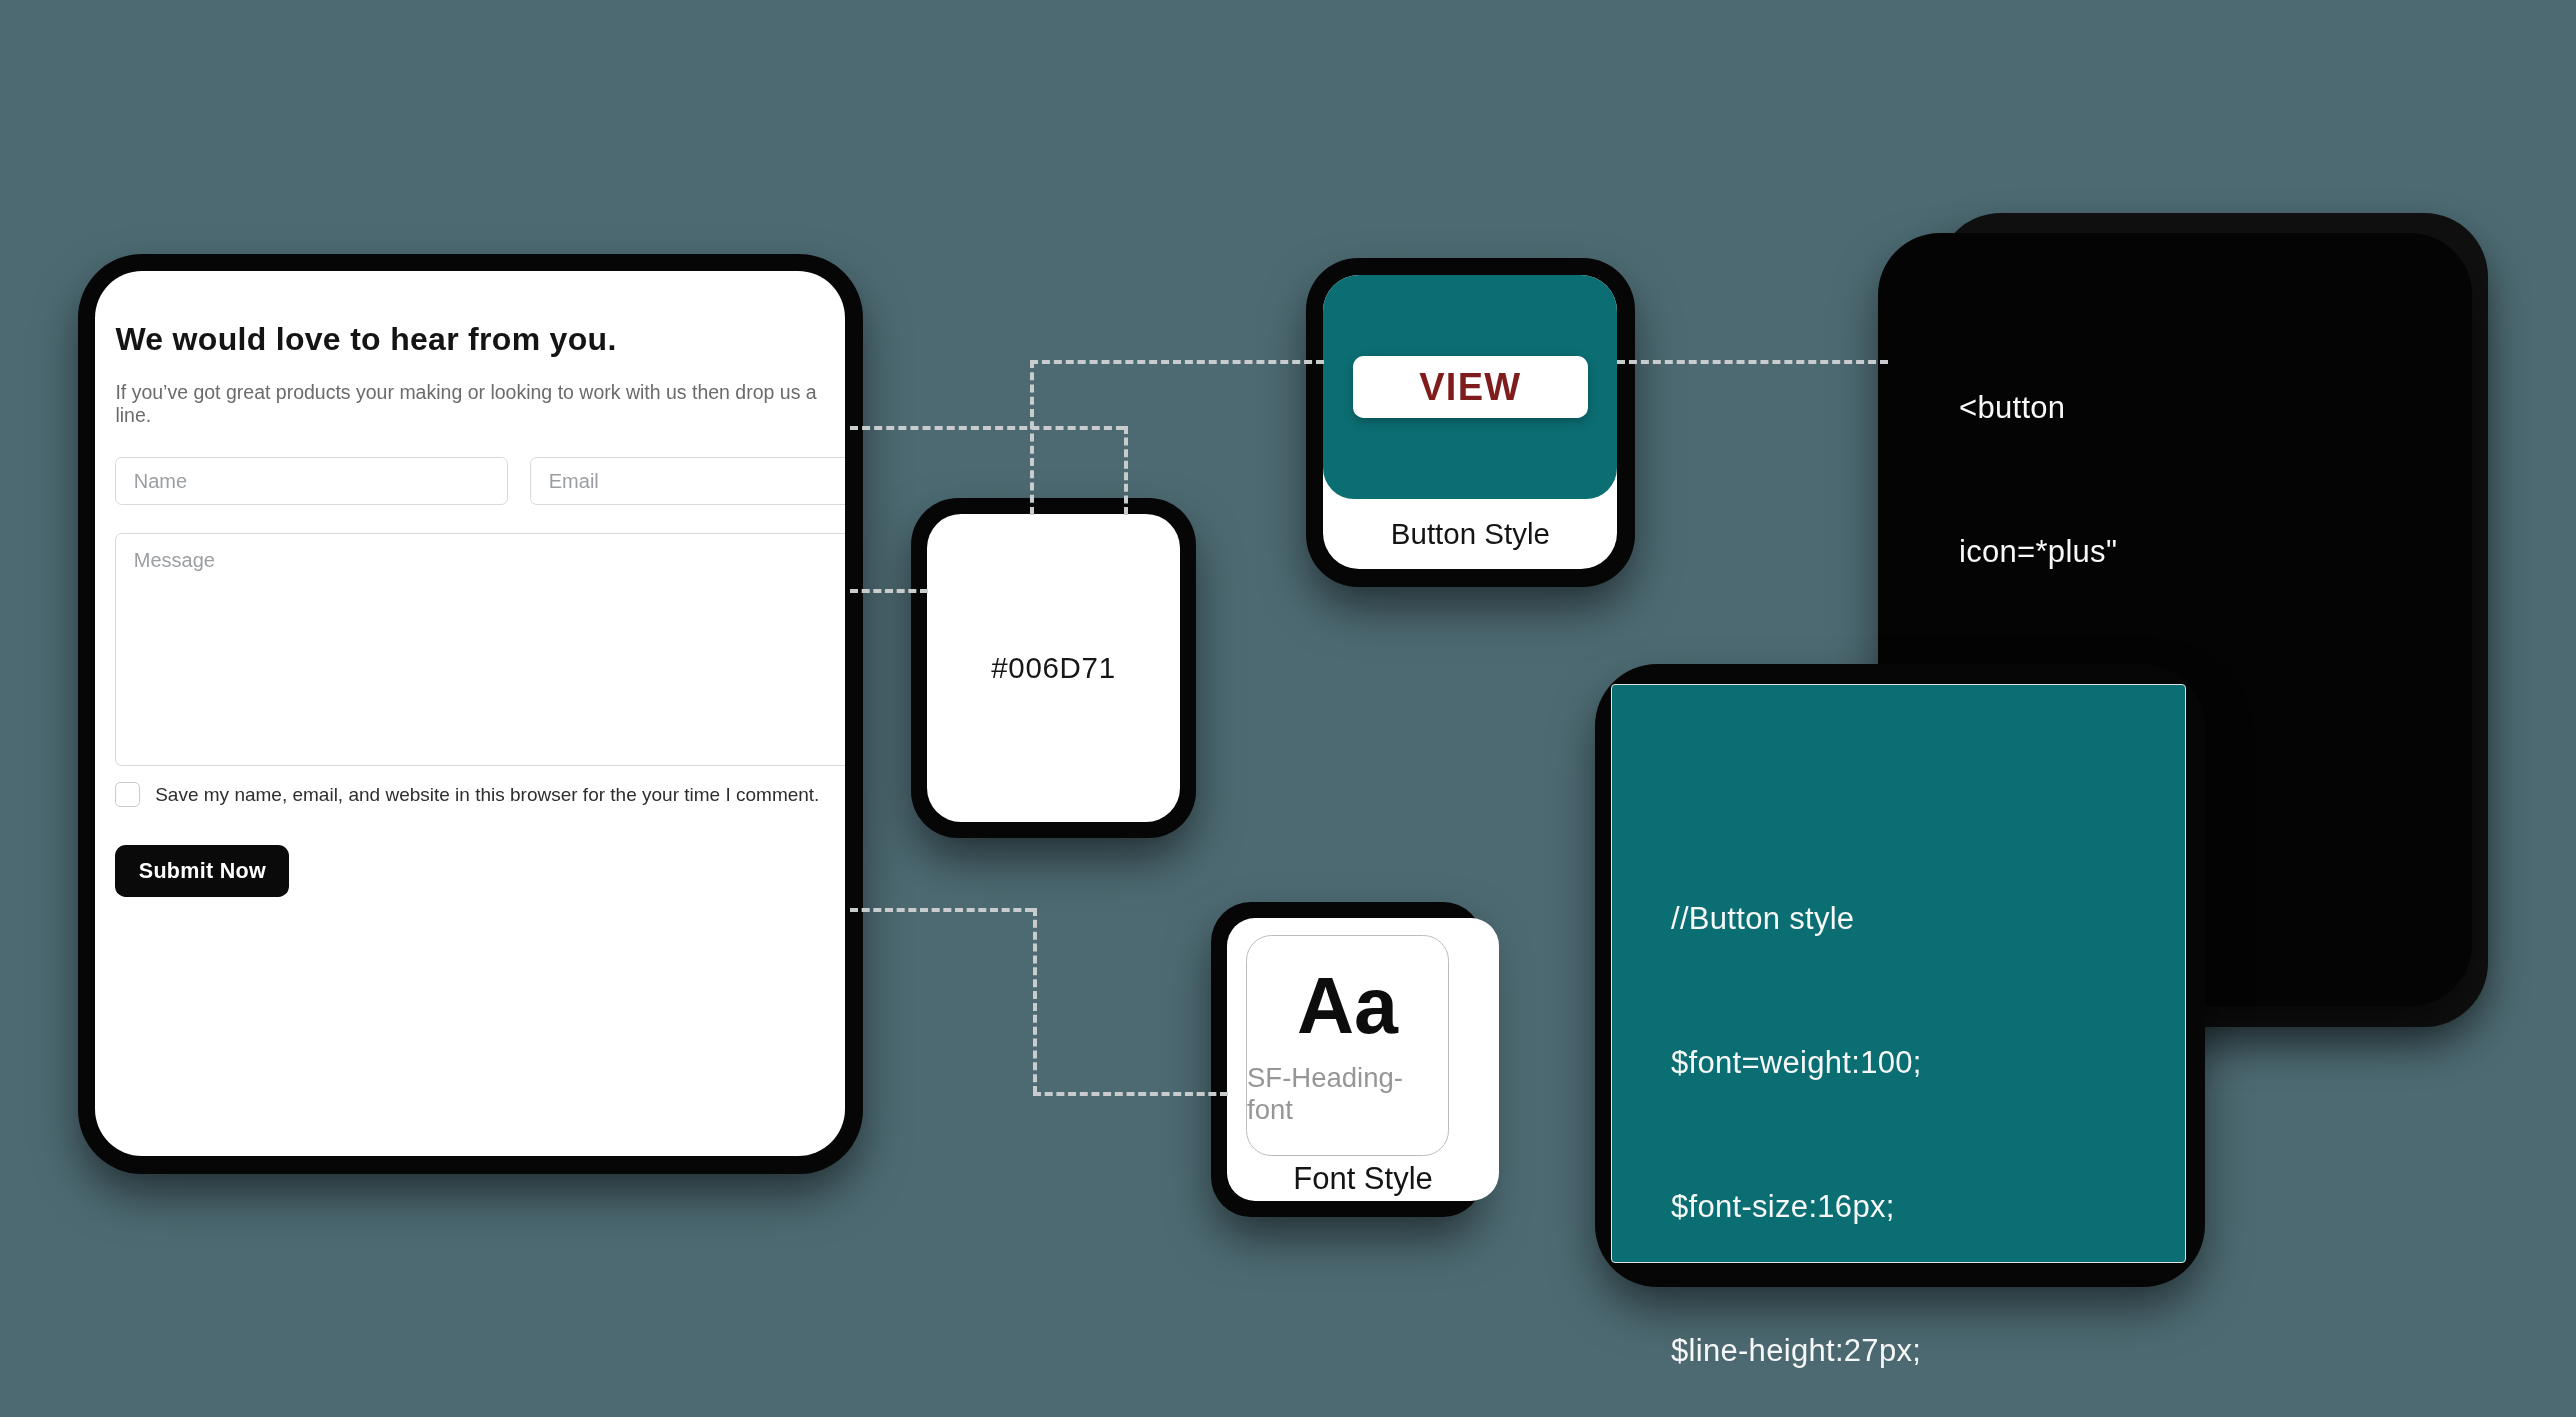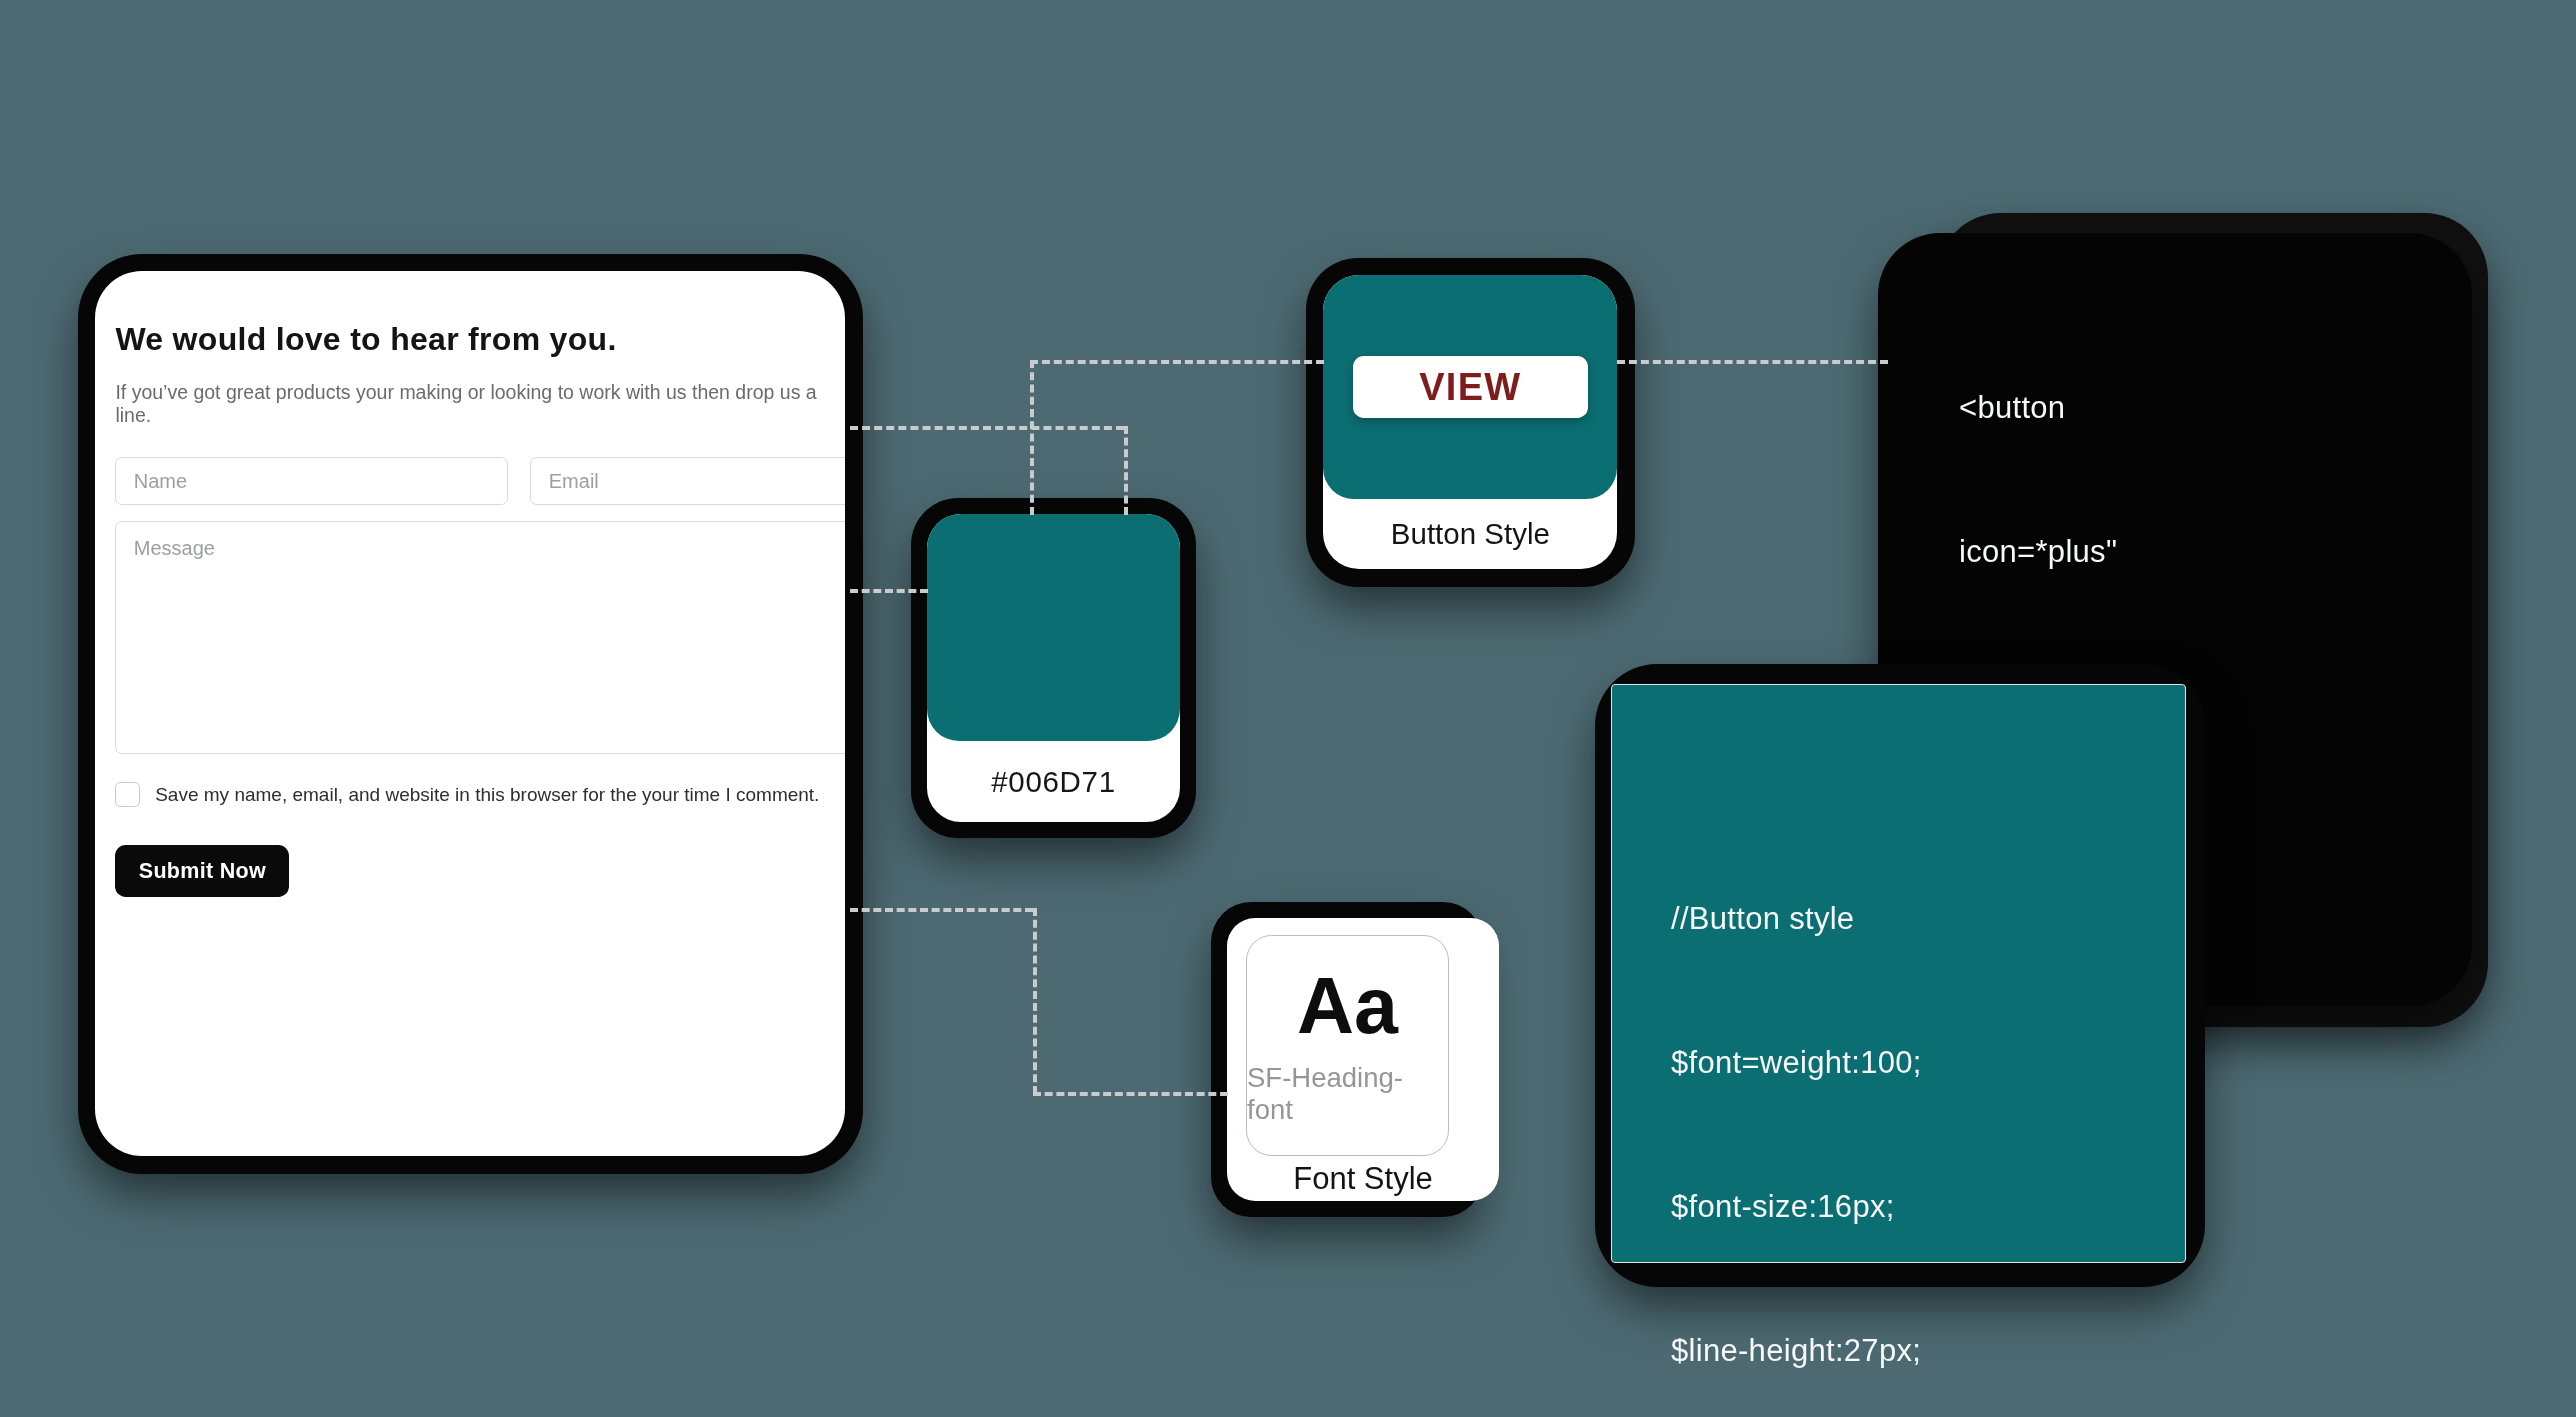--- a/index.html
+++ b/index.html
@@ -33,33 +33,33 @@
   #form-white{left:17.4px; top:17.4px; width:750px; height:885px; border-radius:47px;}
   #form-white .heading{position:absolute; left:20px; top:50px; font-size:32px; font-weight:700;
       color:#141414; letter-spacing:0.3px;}
   #form-white .subheading{position:absolute; left:20px; top:110px; font-size:19.5px; color:#6b6b6b;}
   .inp{position:absolute; border:1.3px solid #d7d9db; border-radius:6.7px; background:#fff;
       font-family:"Liberation Sans",sans-serif; font-size:20px; color:#333; padding:0 17.4px;
       box-sizing:border-box; outline:none;}
   .inp::placeholder{color:#9b9fa3;}
   #name-input{left:20px; top:186px; width:393px; height:48px;}
   #email-input{left:435px; top:186px; width:409px; height:48px;}
-  #message-input{left:20px; top:250px; width:839px; height:233px; padding-top:14.8px; resize:none;}
+  #message-input{left:20px; top:262px; width:839px; height:233px; padding-top:14.8px; resize:none;}
   .chk-row{position:absolute; left:20px; top:511px; display:flex; align-items:center; gap:14.8px;}
   .chk{width:23px; height:23px; border:1.3px solid #c7c9cb; border-radius:5.4px; background:#fff;
       flex:0 0 auto; cursor:pointer;}
   .chk-label{font-size:19px; color:#2e2e2e;}
   .submit{position:absolute; left:20px; top:574px; width:174px; height:52px; background:#0a0a0a;
       color:#fff; border:none; border-radius:10.7px; font-family:"Liberation Sans",sans-serif;
       font-size:21.5px; font-weight:700; letter-spacing:0.3px; cursor:pointer;}
 
   
   #swatch-frame{left:911px; top:498px; width:285px; height:340px; border-radius:47px; z-index:5;}
   #swatch-white{left:16px; top:16px; width:253px; height:308px; border-radius:34px;
-      display:flex; flex-direction:column;}
+      display:flex; flex-direction:row;}
   .swatch-color{height:227px; border-radius:32px; background:var(--teal,#0b6e73);}
   .swatch-label{flex:1; display:flex; align-items:center; justify-content:center;
       font-size:29.5px; color:#161616; letter-spacing:0.7px;}
 
   
   #view-frame{left:1306px; top:258px; width:329px; height:329px; border-radius:52px; z-index:5;}
   #view-white{left:17.4px; top:17.4px; width:294px; height:294px; border-radius:36px;
       display:flex; flex-direction:column;}
   .view-teal{height:224px; border-radius:31px; background:var(--teal,#0b6e73);
       display:flex; align-items:center; justify-content:center;}

